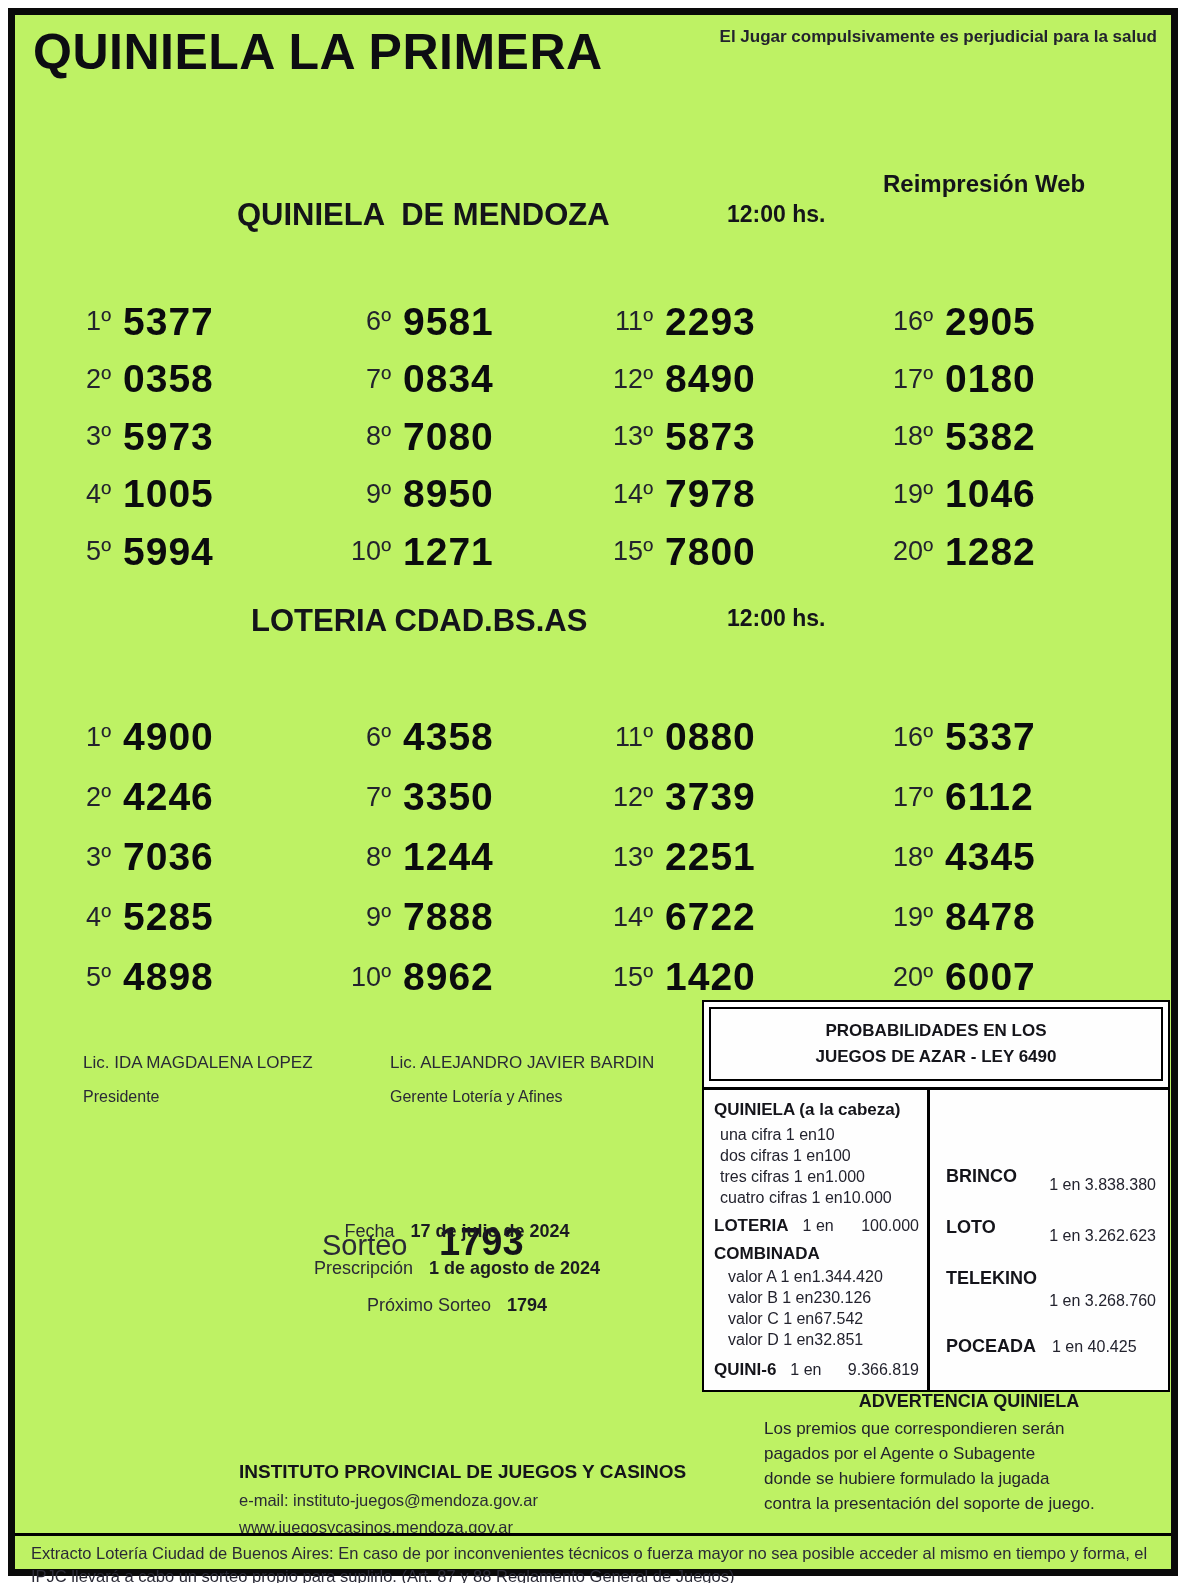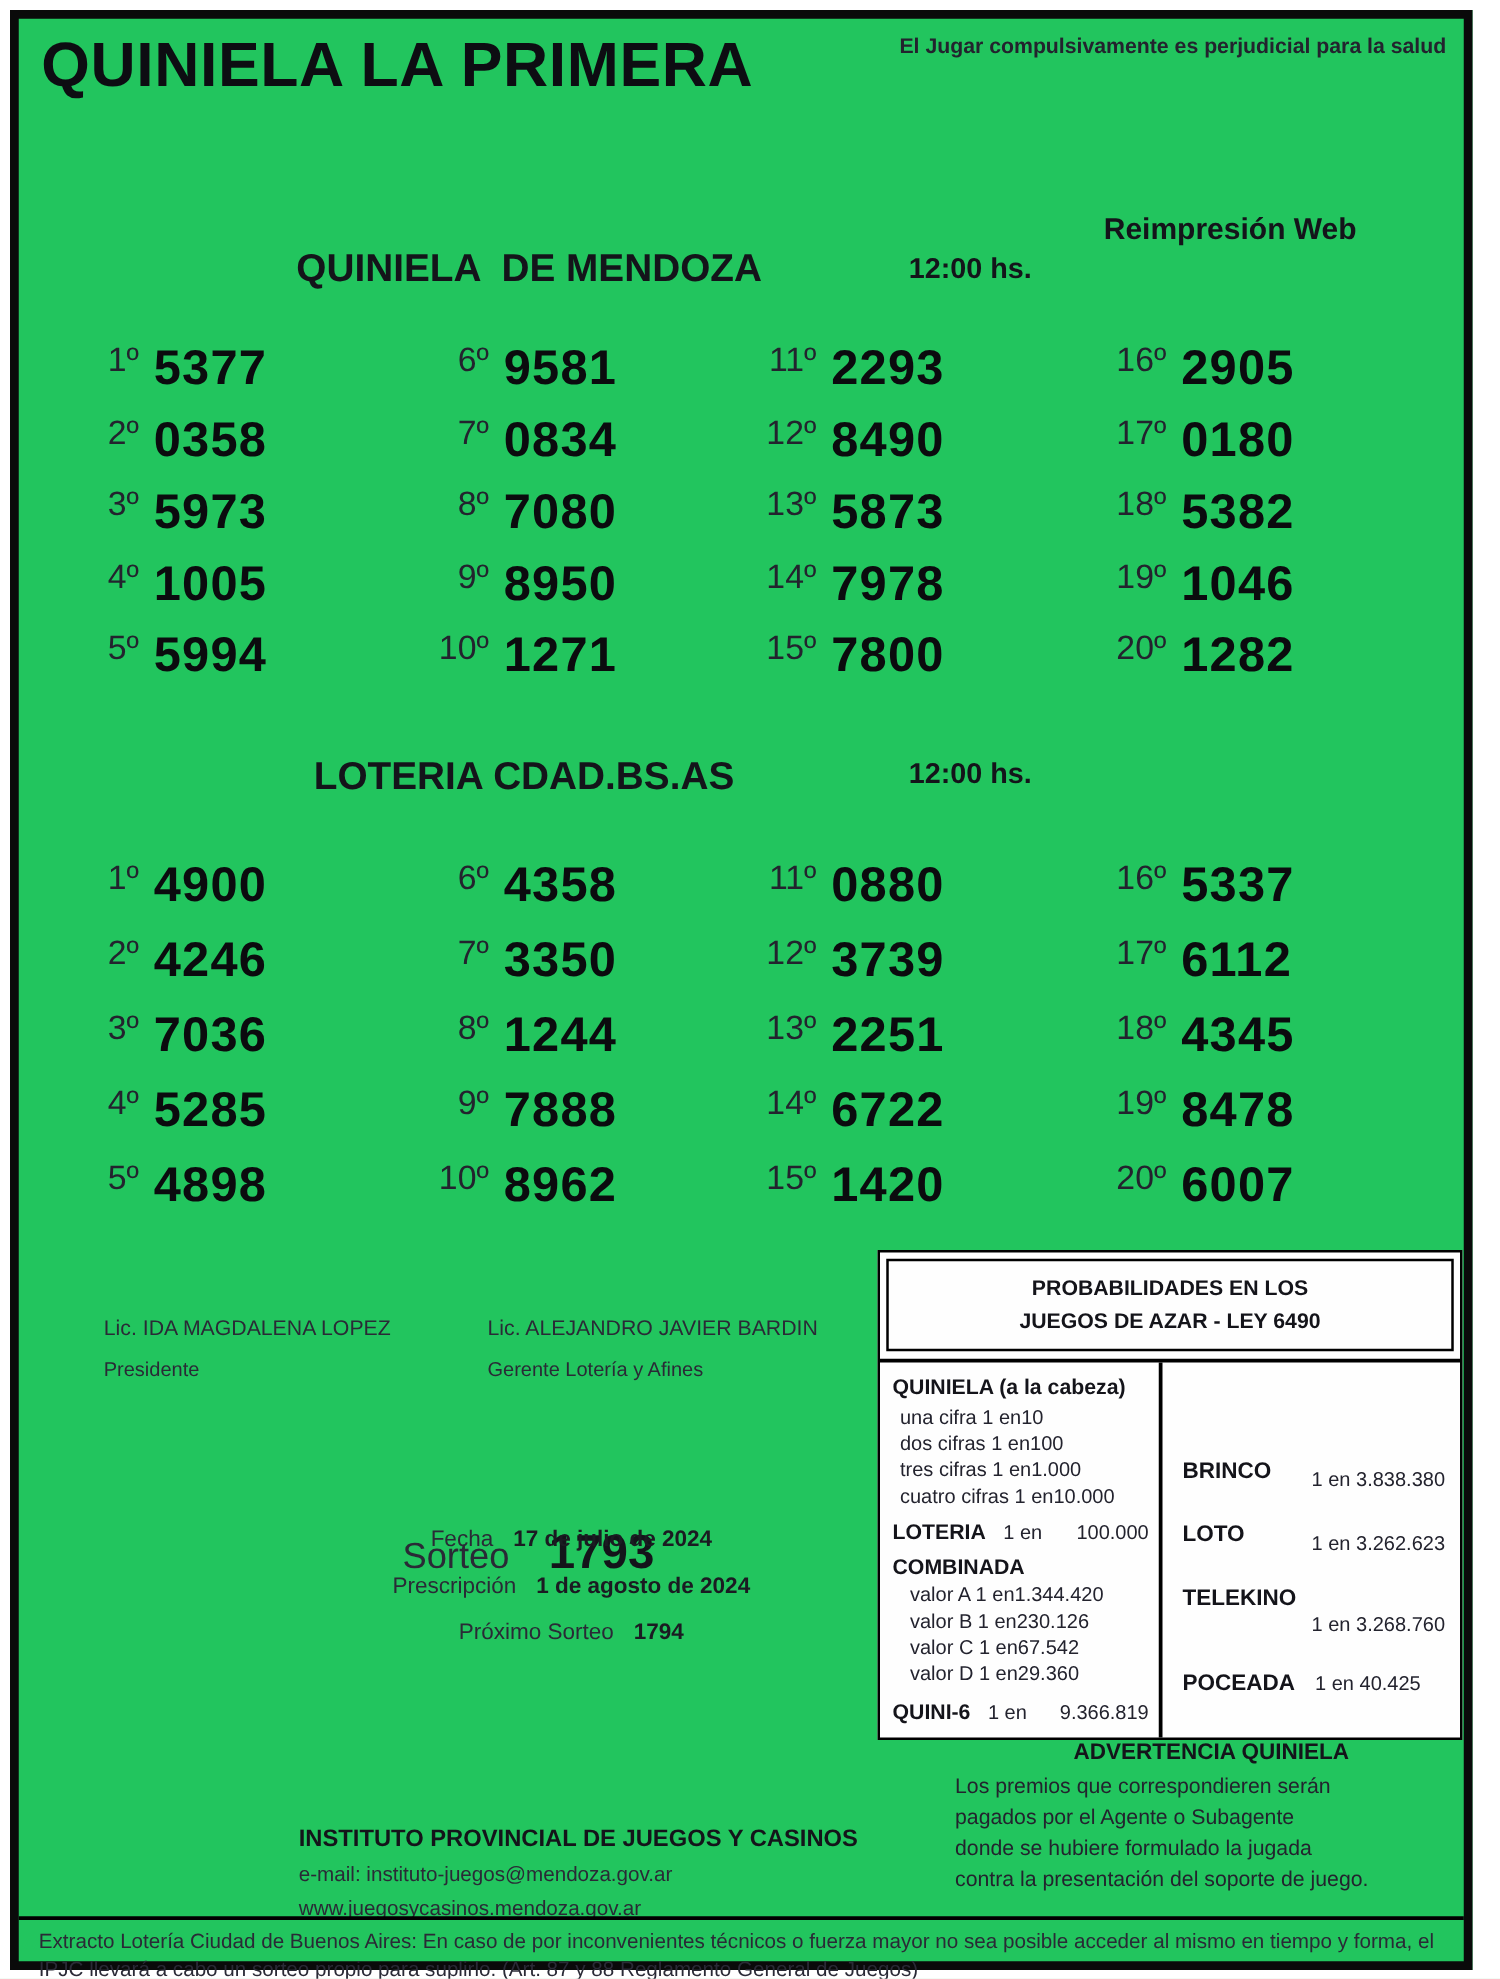--- a/index.html
+++ b/index.html
@@ -1,37 +1,37 @@
 <!DOCTYPE html>
 <html><head>
 <meta charset="utf-8">
 <style>
   html,body{margin:0;padding:0;background:#ffffff;}
   body{width:1200px;height:1583px;position:relative;
        font-family:"Liberation Sans","DejaVu Sans",sans-serif;color:#1c1c24;}
   .page{position:absolute;left:8px;top:8px;width:1170px;height:1568px;
-        border:7px solid #0a0a0a;box-sizing:border-box;background:#22c55e;}
+        border:7px solid #0a0a0a;box-sizing:border-box;background:#bef264;}
   .abs{position:absolute;}
 
   
   .main-title{left:18px;top:8px;font-size:50px;font-weight:bold;letter-spacing:0.5px;color:#0d0d12;white-space:nowrap;}
   .health-warning{right:14px;top:12px;font-size:17px;font-weight:bold;color:#23232e;}
 
   
   .sec-title{font-size:31px;font-weight:bold;color:#14141a;white-space:pre;}
   .sec-time{font-size:23px;font-weight:bold;color:#14141a;}
   .reimpresion{left:868px;top:155px;font-size:24px;font-weight:bold;color:#14141a;}
 
   
   .results{position:absolute;display:grid;grid-auto-flow:column;}
   #mendoza-results{left:28px;top:258px;grid-template-rows:repeat(5,57.5px);
                    grid-template-columns:280px 262px 280px 278px;}
   #bsas-results{left:28px;top:672px;grid-template-rows:repeat(5,60px);
                 grid-template-columns:280px 262px 280px 278px;}
-  .cell{display:flex;align-items:flex-start;}
+  .cell{display:flex;align-items:center;margin-top:40px;}
   .rank{width:68px;text-align:right;font-size:27px;color:#23232e;flex:none;}
   .num{margin-left:12px;font-size:39px;font-weight:bold;color:#0b0b0e;letter-spacing:1px;}
 
   
   .sig .sig-name{font-size:17px;color:#2a2a36;}
   .sig .sig-role{font-size:16px;color:#2a2a36;margin-top:15px;}
 
   
   .prob-box{left:687px;top:985px;width:468px;height:392px;border:2px solid #000;box-sizing:border-box;background:#fefefe;}
   .prob-header{margin:5px 5px 0 5px;border:2px solid #000;padding:9px 4px 8px;text-align:center;
@@ -311,21 +311,21 @@
             <div class="prow">
               <span class="plabel">valor B 1 en</span>
               <span class="pvalue">230.126</span>
             </div>
             <div class="prow">
               <span class="plabel">valor C 1 en</span>
               <span class="pvalue">67.542</span>
             </div>
             <div class="prow">
               <span class="plabel">valor D 1 en</span>
-              <span class="pvalue">29.360</span>
+              <span class="pvalue">32.851</span>
             </div>
           </div>
         <div class="inline-prow quini6-row">
           <span class="pname">QUINI-6</span>
           <span class="pmid">1 en</span>
           <span class="pval">9.366.819</span>
         </div>
       </div>
       <div class="prob-right">
           <div class="game game-offset">

